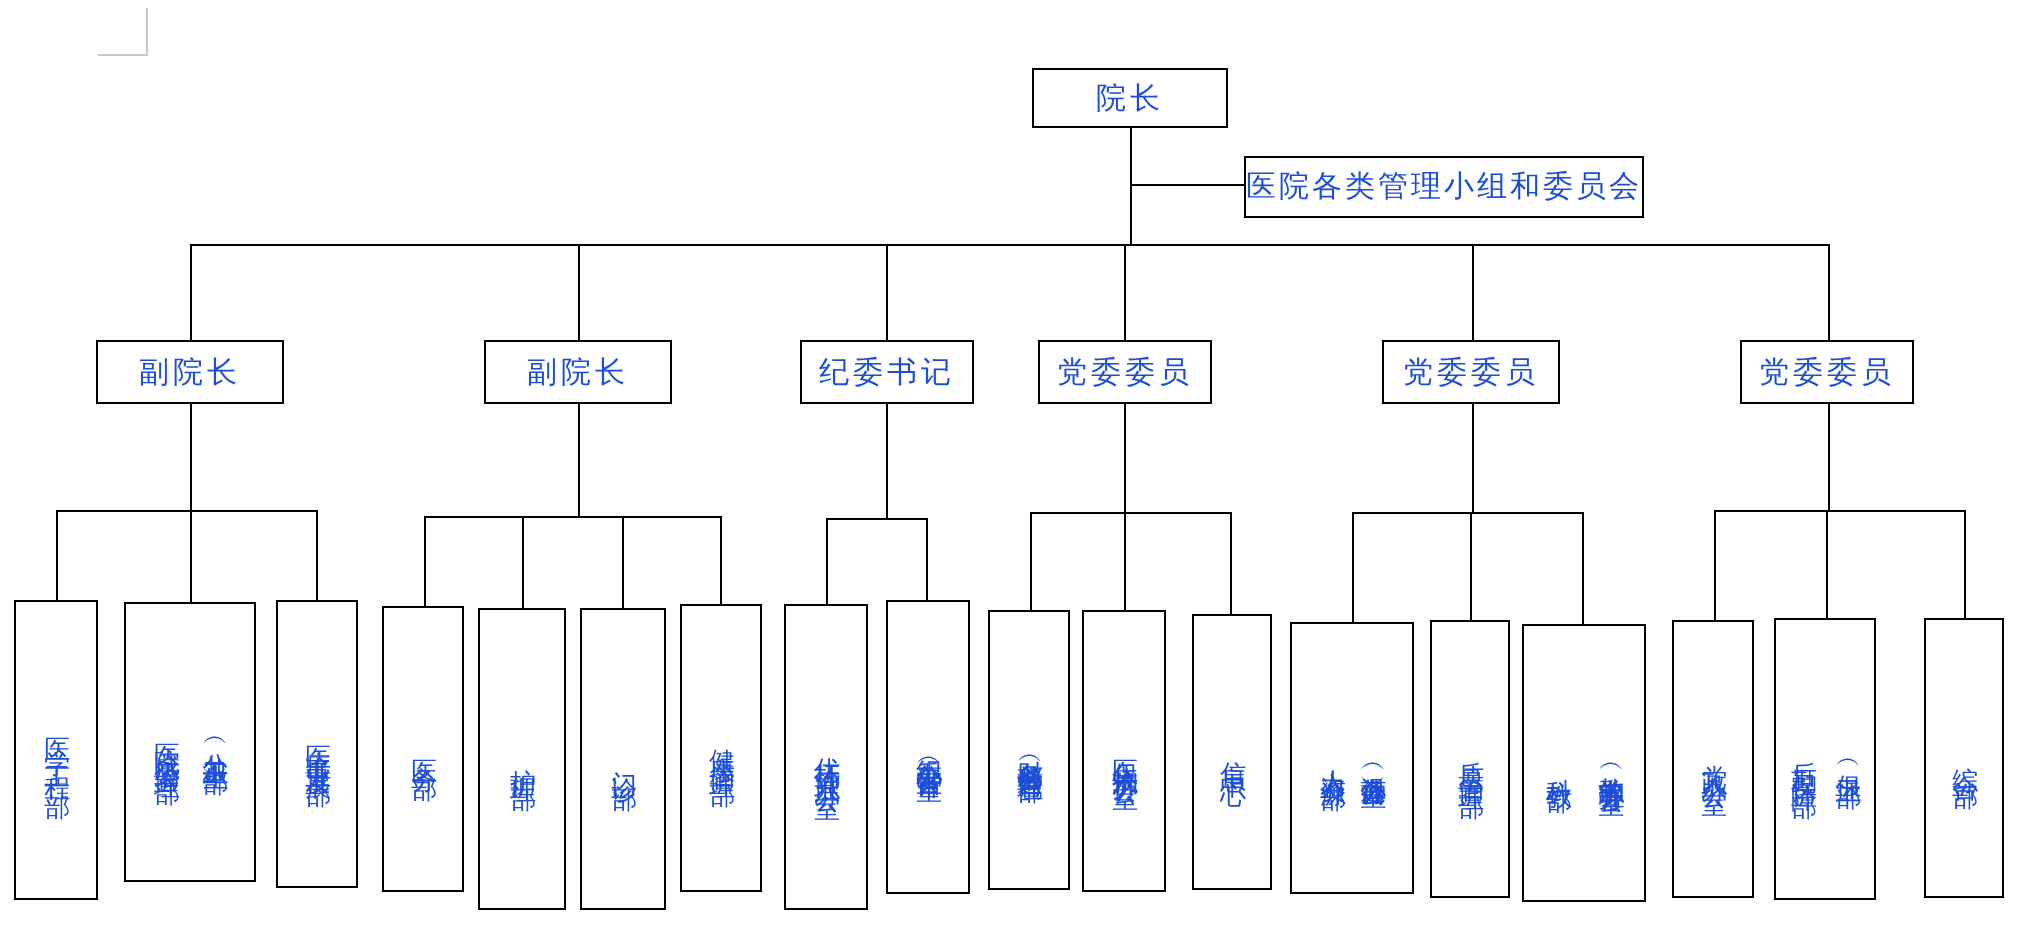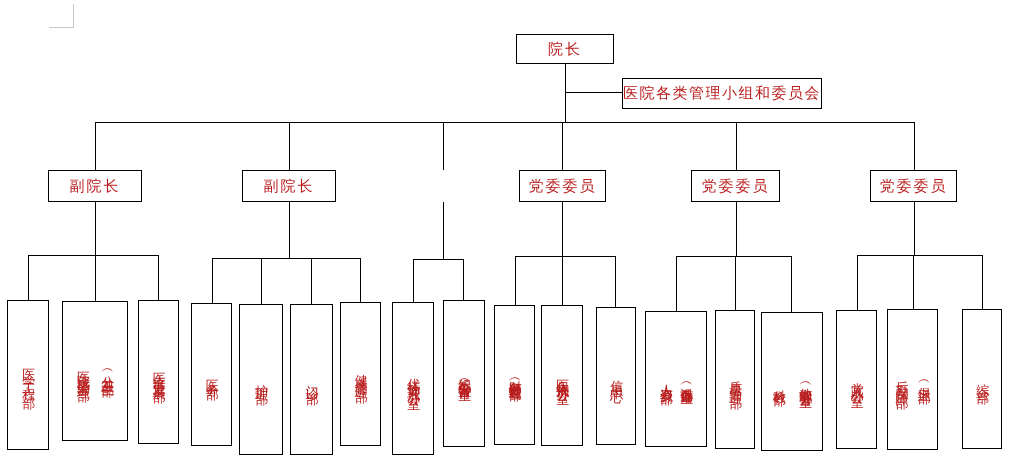--- a/index.html
+++ b/index.html
@@ -1,20 +1,20 @@
 <!DOCTYPE html>
 <html><head>
 <meta charset="utf-8">
 <style>
   html,body { margin:0; padding:0; background:#ffffff; }
   #canvas {
     position:relative; width:1015px; height:471px; background:#ffffff;
     overflow:hidden;
     font-family:"Liberation Serif","DejaVu Serif",serif;
-    color:#b91c1c;
+    color:#1d4ed8;
   }
   .box {
     position:absolute; border:1px solid #000; background:#fff;
     box-sizing:border-box; display:flex; align-items:center; justify-content:center;
   }
   .hbox { font-size:15px; letter-spacing:2px; white-space:nowrap; }
   .hbox.wide { letter-spacing:1.5px; }
   .cols { gap:8px; }
   .cols.g10 { gap:10px; }
   .cols.g12 { gap:12px; }
@@ -94,20 +94,23 @@
   <div class="box hbox wide" style="left:622px;top:78px;width:200px;height:31px">
     <span>医院各类管理小组和委员会</span>
   </div>
 
   <div class="box hbox" style="left:48px;top:170px;width:94px;height:32px">
     <span>副院长</span>
   </div>
   <div class="box hbox" style="left:242px;top:170px;width:94px;height:32px">
     <span>副院长</span>
   </div>
+  <div class="box hbox" style="left:400px;top:170px;width:87px;height:32px">
+    <span>纪委书记</span>
+  </div>
   <div class="box hbox" style="left:519px;top:170px;width:87px;height:32px">
     <span>党委委员</span>
   </div>
   <div class="box hbox" style="left:691px;top:170px;width:89px;height:32px">
     <span>党委委员</span>
   </div>
   <div class="box hbox" style="left:870px;top:170px;width:87px;height:32px">
     <span>党委委员</span>
   </div>
 

